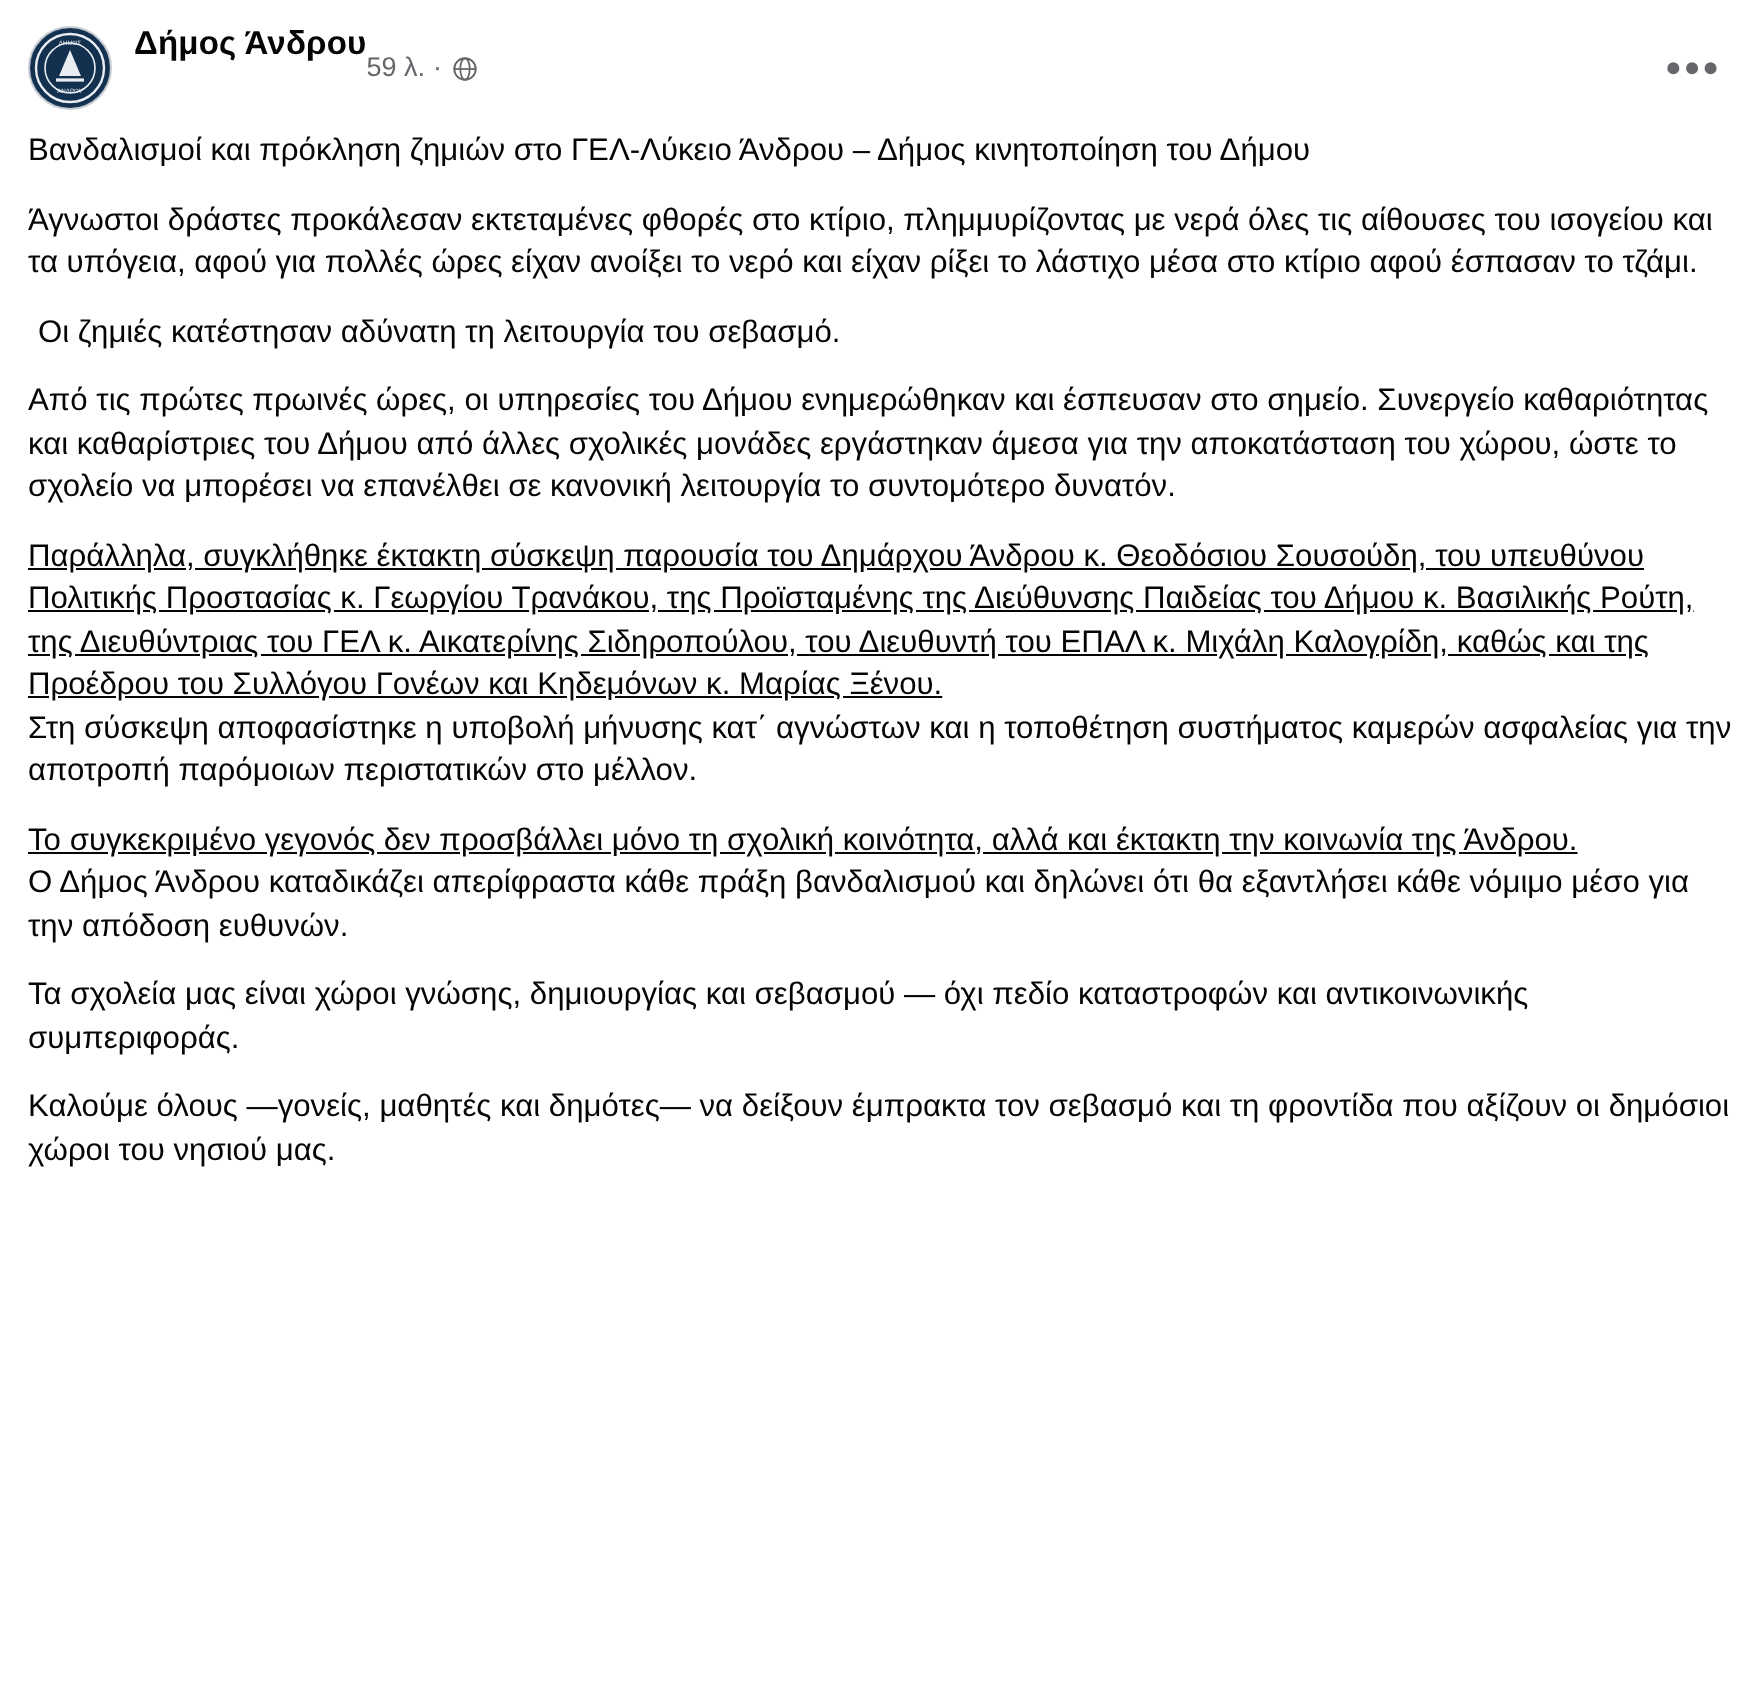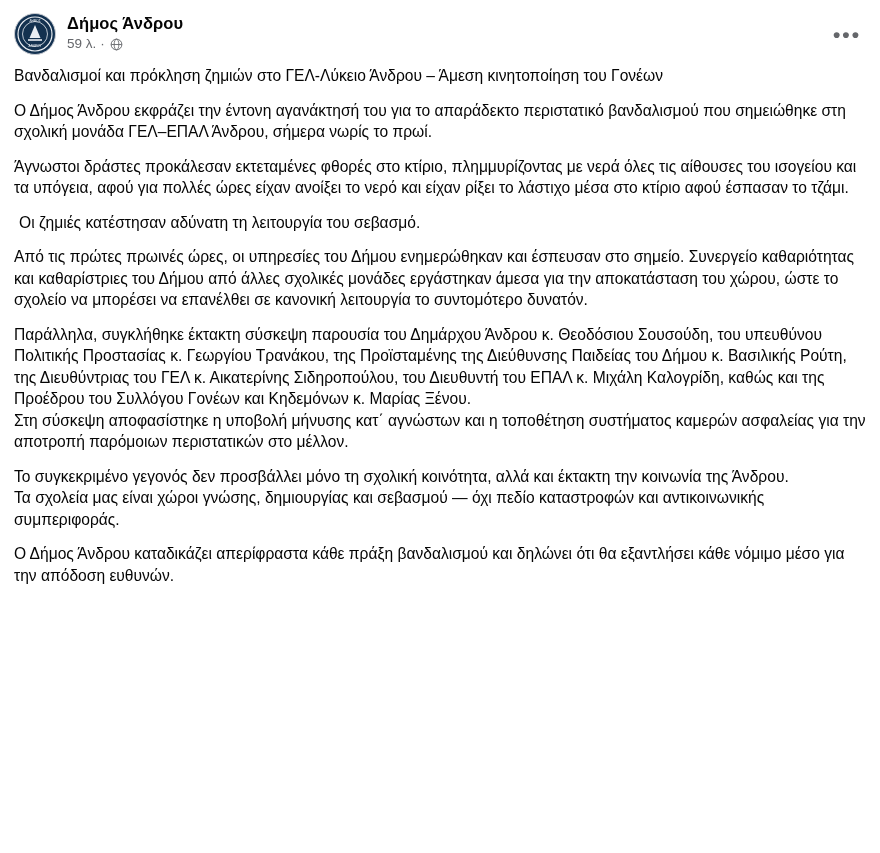--- a/index.html
+++ b/index.html
@@ -39,21 +39,21 @@
     align-items: center;
     justify-content: center;
     overflow: hidden;
     margin-top: 1px;
   }
   .avatar svg { display: block; }
 
   .header-text {
     margin-left: 11px;
     display: flex;
-    flex-direction: column;
+    flex-direction: row;
     justify-content: center;
     min-height: 42px;
   }
   .page-name {
     font-size: 16.5px;
     font-weight: bold;
     line-height: 20px;
     color: #050505;
     letter-spacing: 0.1px;
   }
@@ -99,20 +99,21 @@
     font-size: 15.6px;
     line-height: 21.5px;
     color: #050505;
     padding: 0 0 6px 0;
   }
   .post-body p {
     margin: 0 0 13px 0;
   }
   .post-body p.tight {
     margin-bottom: 0;
+    text-decoration: underline;
   }
   .post-body p.indent {
     text-indent: 5px;
   }
 </style>
 </head>
 <body>
 
 <div class="post">
 
@@ -142,25 +143,25 @@
             <line x1="1.5" y1="8" x2="14.5" y2="8" stroke="#65676b" stroke-width="1.1"></line>
           </svg>
         </span>
       </div>
     </div>
 
     <div class="more-button">•••</div>
   </div>
 
   <div class="post-body">
-    <p>Βανδαλισμοί και πρόκληση ζημιών στο ΓΕΛ-Λύκειο Άνδρου – Άμεση κινητοποίηση του Γονέων</p>
-    <p>Ο Δήμος Άνδρου εκφράζει την έντονη αγανάκτησή του για το απαράδεκτο περιστατικό βανδαλισμού που σημειώθηκε στη σχολική μονάδα ΓΕΛ–ΕΠΑΛ Άνδρου, σήμερα νωρίς το πρωί.</p>
+    <p>Βανδαλισμοί και πρόκληση ζημιών στο ΓΕΛ-Λύκειο Άνδρου – Δήμος κινητοποίηση του Δήμου</p>
     <p>Άγνωστοι δράστες προκάλεσαν εκτεταμένες φθορές στο κτίριο, πλημμυρίζοντας με νερά όλες τις αίθουσες του ισογείου και τα υπόγεια, αφού για πολλές ώρες είχαν ανοίξει το νερό και είχαν ρίξει το λάστιχο μέσα στο κτίριο αφού έσπασαν το τζάμι.</p>
     <p class="indent">Οι ζημιές κατέστησαν αδύνατη τη λειτουργία του σεβασμό.</p>
     <p>Από τις πρώτες πρωινές ώρες, οι υπηρεσίες του Δήμου ενημερώθηκαν και έσπευσαν στο σημείο. Συνεργείο καθαριότητας και καθαρίστριες του Δήμου από άλλες σχολικές μονάδες εργάστηκαν άμεσα για την αποκατάσταση του χώρου, ώστε το σχολείο να μπορέσει να επανέλθει σε κανονική λειτουργία το συντομότερο δυνατόν.</p>
     <p class="tight">Παράλληλα, συγκλήθηκε έκτακτη σύσκεψη παρουσία του Δημάρχου Άνδρου κ. Θεοδόσιου Σουσούδη, του υπευθύνου Πολιτικής Προστασίας κ. Γεωργίου Τρανάκου, της Προϊσταμένης της Διεύθυνσης Παιδείας του Δήμου κ. Βασιλικής Ρούτη, της Διευθύντριας του ΓΕΛ κ. Αικατερίνης Σιδηροπούλου, του Διευθυντή του ΕΠΑΛ κ. Μιχάλη Καλογρίδη, καθώς και της Προέδρου του Συλλόγου Γονέων και Κηδεμόνων κ. Μαρίας Ξένου.</p>
     <p>Στη σύσκεψη αποφασίστηκε η υποβολή μήνυσης κατ΄ αγνώστων και η τοποθέτηση συστήματος καμερών ασφαλείας για την αποτροπή παρόμοιων περιστατικών στο μέλλον.</p>
     <p class="tight">Το συγκεκριμένο γεγονός δεν προσβάλλει μόνο τη σχολική κοινότητα, αλλά και έκτακτη την κοινωνία της Άνδρου.</p>
+    <p>Ο Δήμος Άνδρου καταδικάζει απερίφραστα κάθε πράξη βανδαλισμού και δηλώνει ότι θα εξαντλήσει κάθε νόμιμο μέσο για την απόδοση ευθυνών.</p>
     <p>Τα σχολεία μας είναι χώροι γνώσης, δημιουργίας και σεβασμού — όχι πεδίο καταστροφών και αντικοινωνικής συμπεριφοράς.</p>
-    <p>Ο Δήμος Άνδρου καταδικάζει απερίφραστα κάθε πράξη βανδαλισμού και δηλώνει ότι θα εξαντλήσει κάθε νόμιμο μέσο για την απόδοση ευθυνών.</p>
+    <p>Καλούμε όλους —γονείς, μαθητές και δημότες— να δείξουν έμπρακτα τον σεβασμό και τη φροντίδα που αξίζουν οι δημόσιοι χώροι του νησιού μας.</p>
   </div>
 
 </div>
 
 </body></html>

